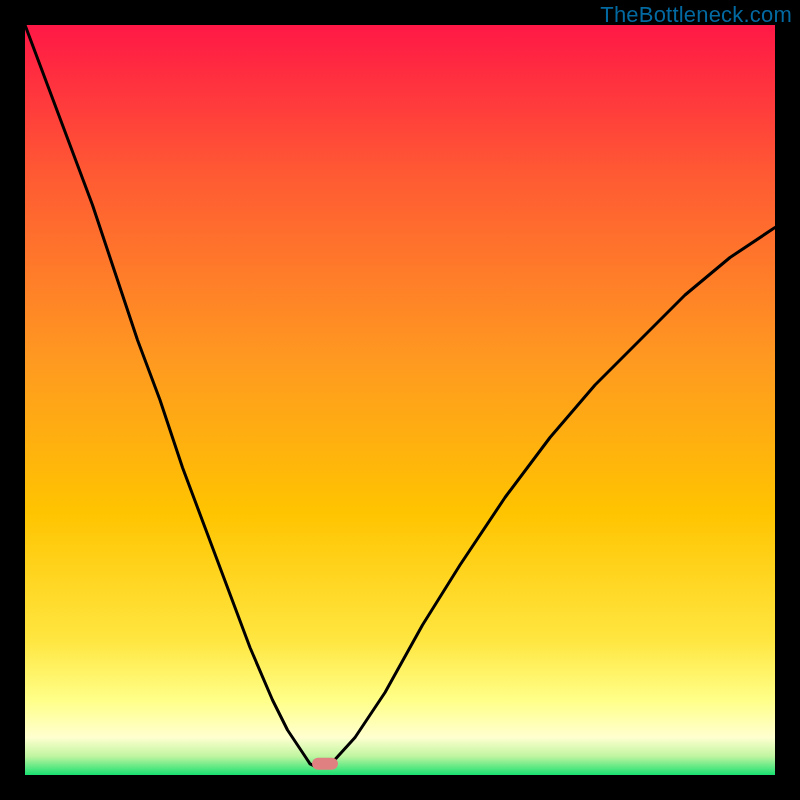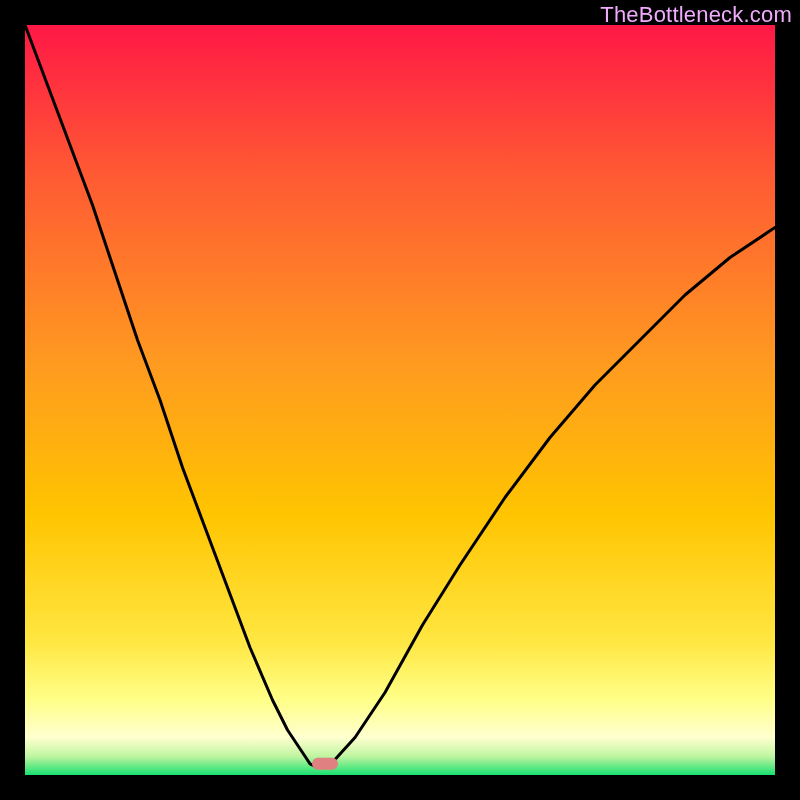--- a/index.html
+++ b/index.html
@@ -21,21 +21,21 @@
     position: absolute;
     left: 25px;
     top: 25px;
     width: 750px;
     height: 750px;
   }
   .watermark {
     position: absolute;
     top: 2px;
     right: 8px;
-    color: #f0abfc;
+    color: #0369a1;
     font-size: 22px;
     font-weight: 500;
     letter-spacing: 0.2px;
     user-select: none;
   }
   svg { display: block; }
 </style>
 </head>
 <body>
 

